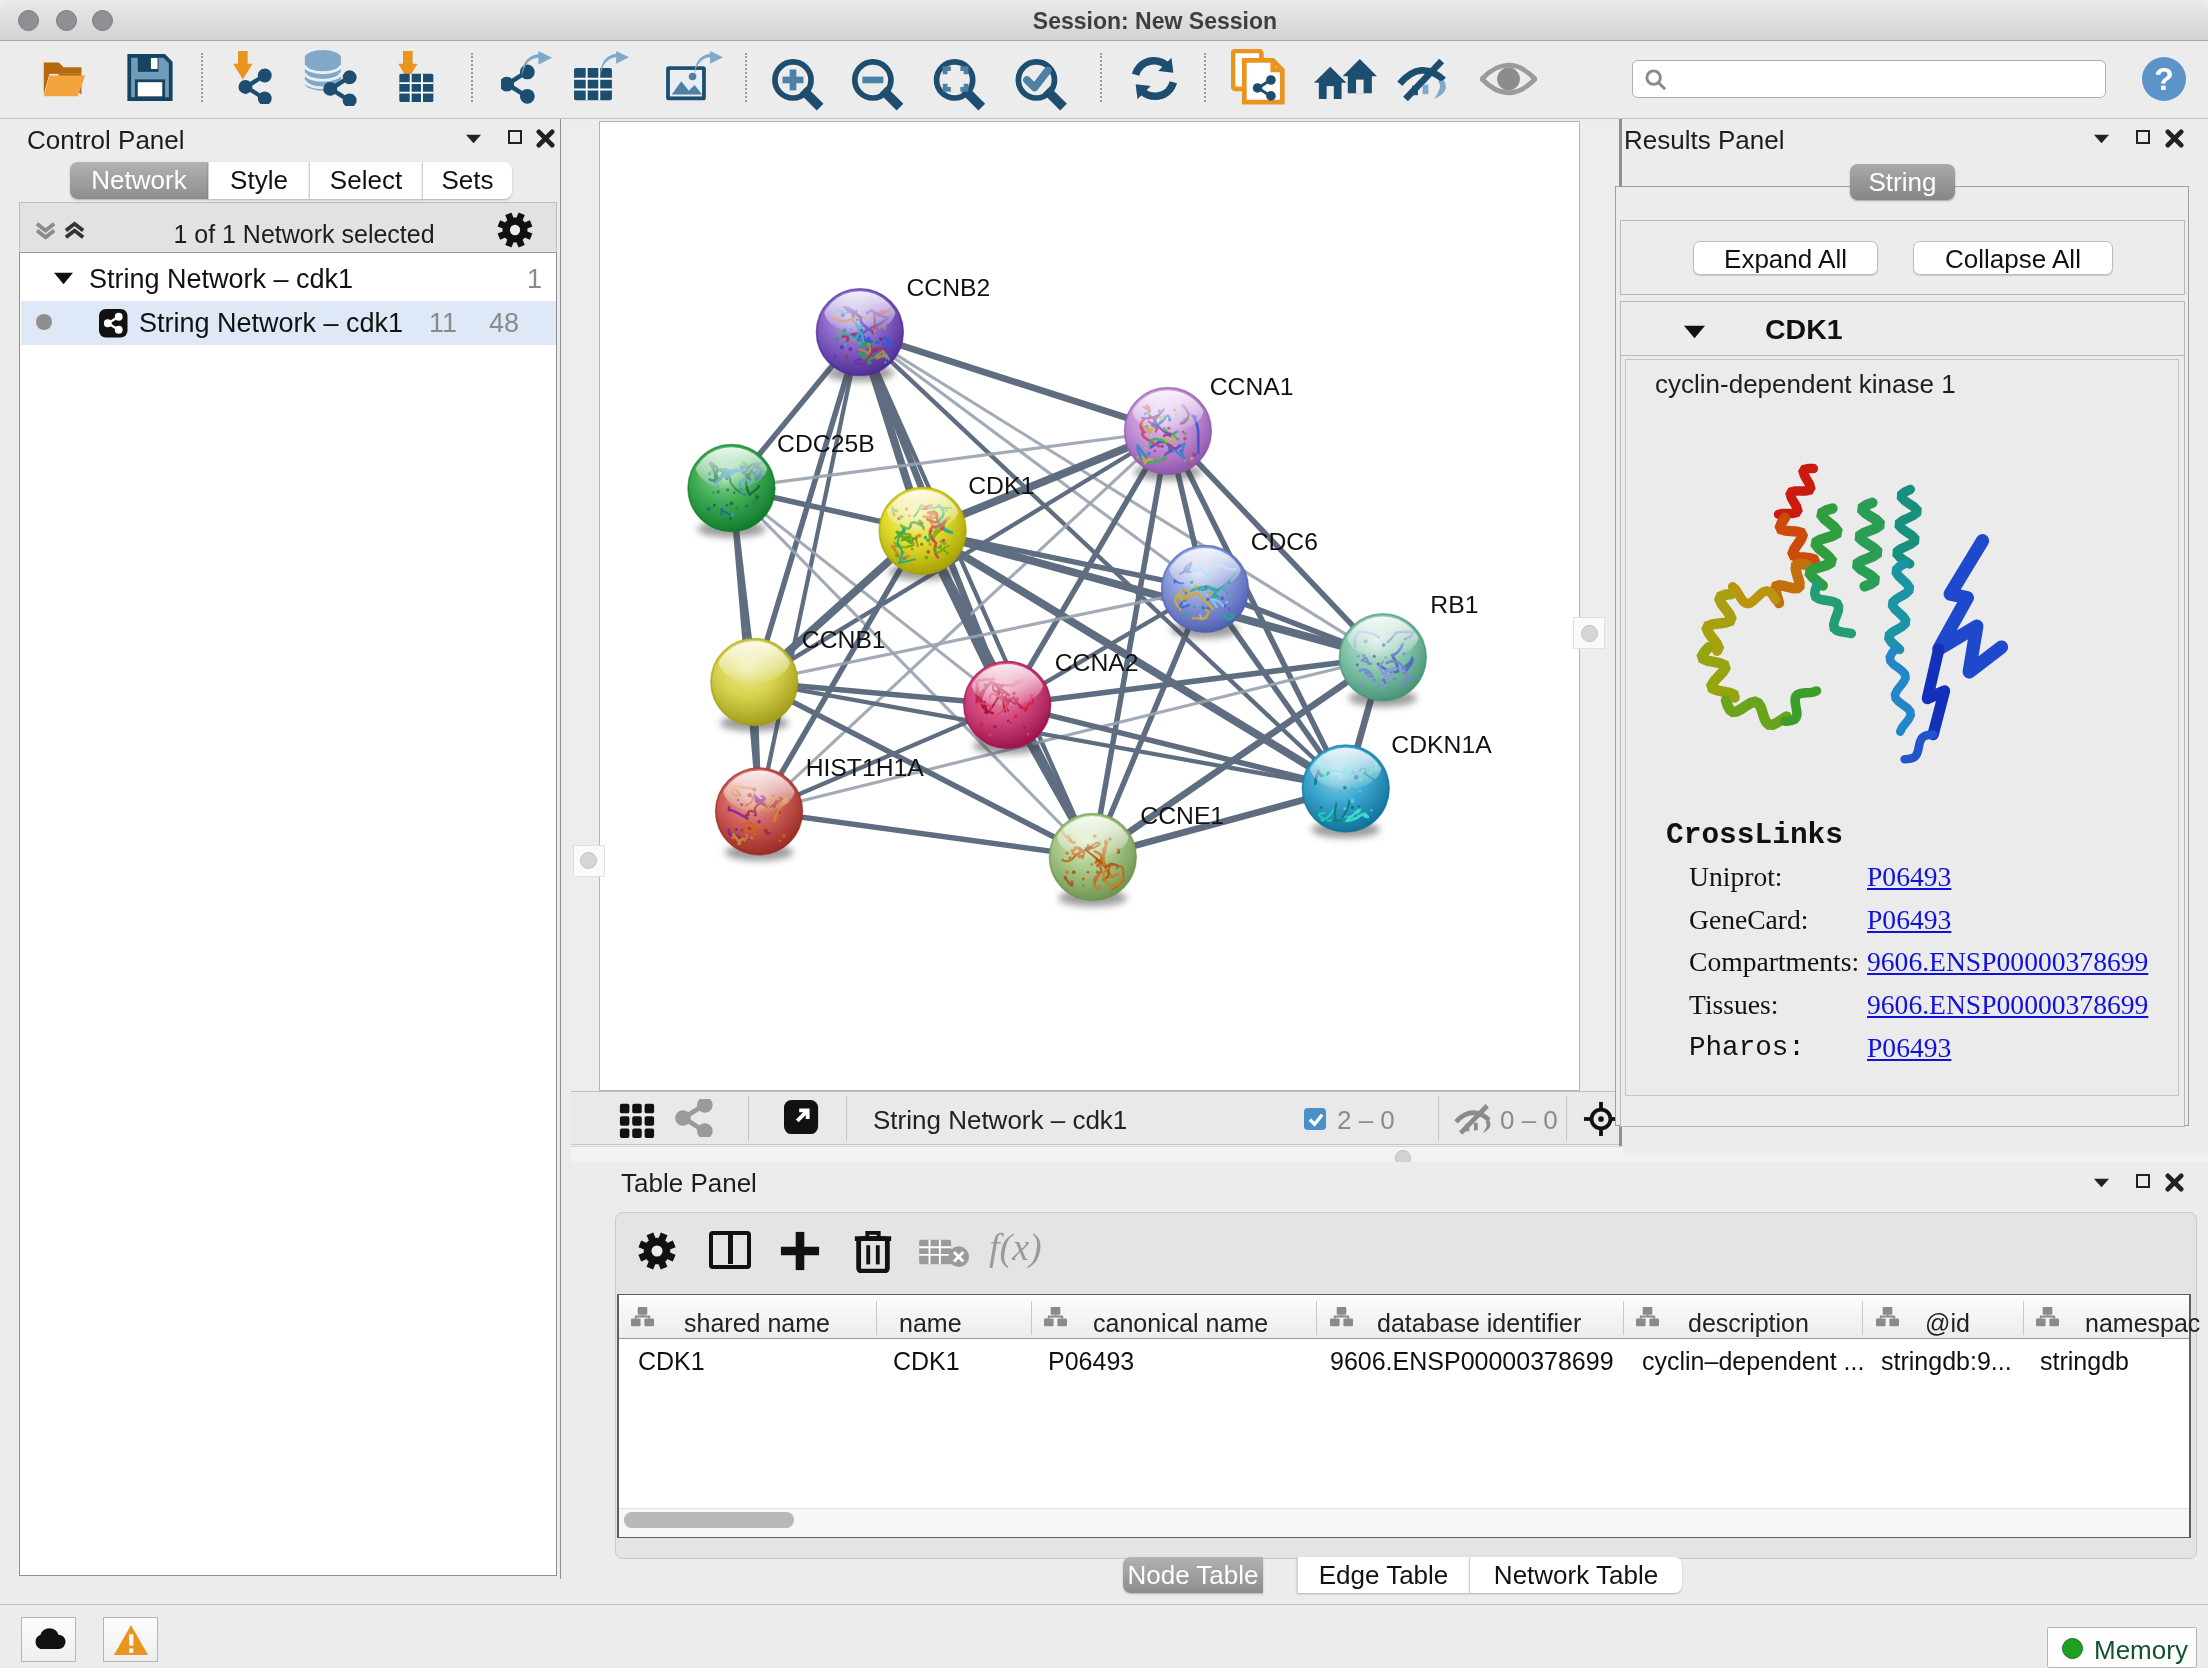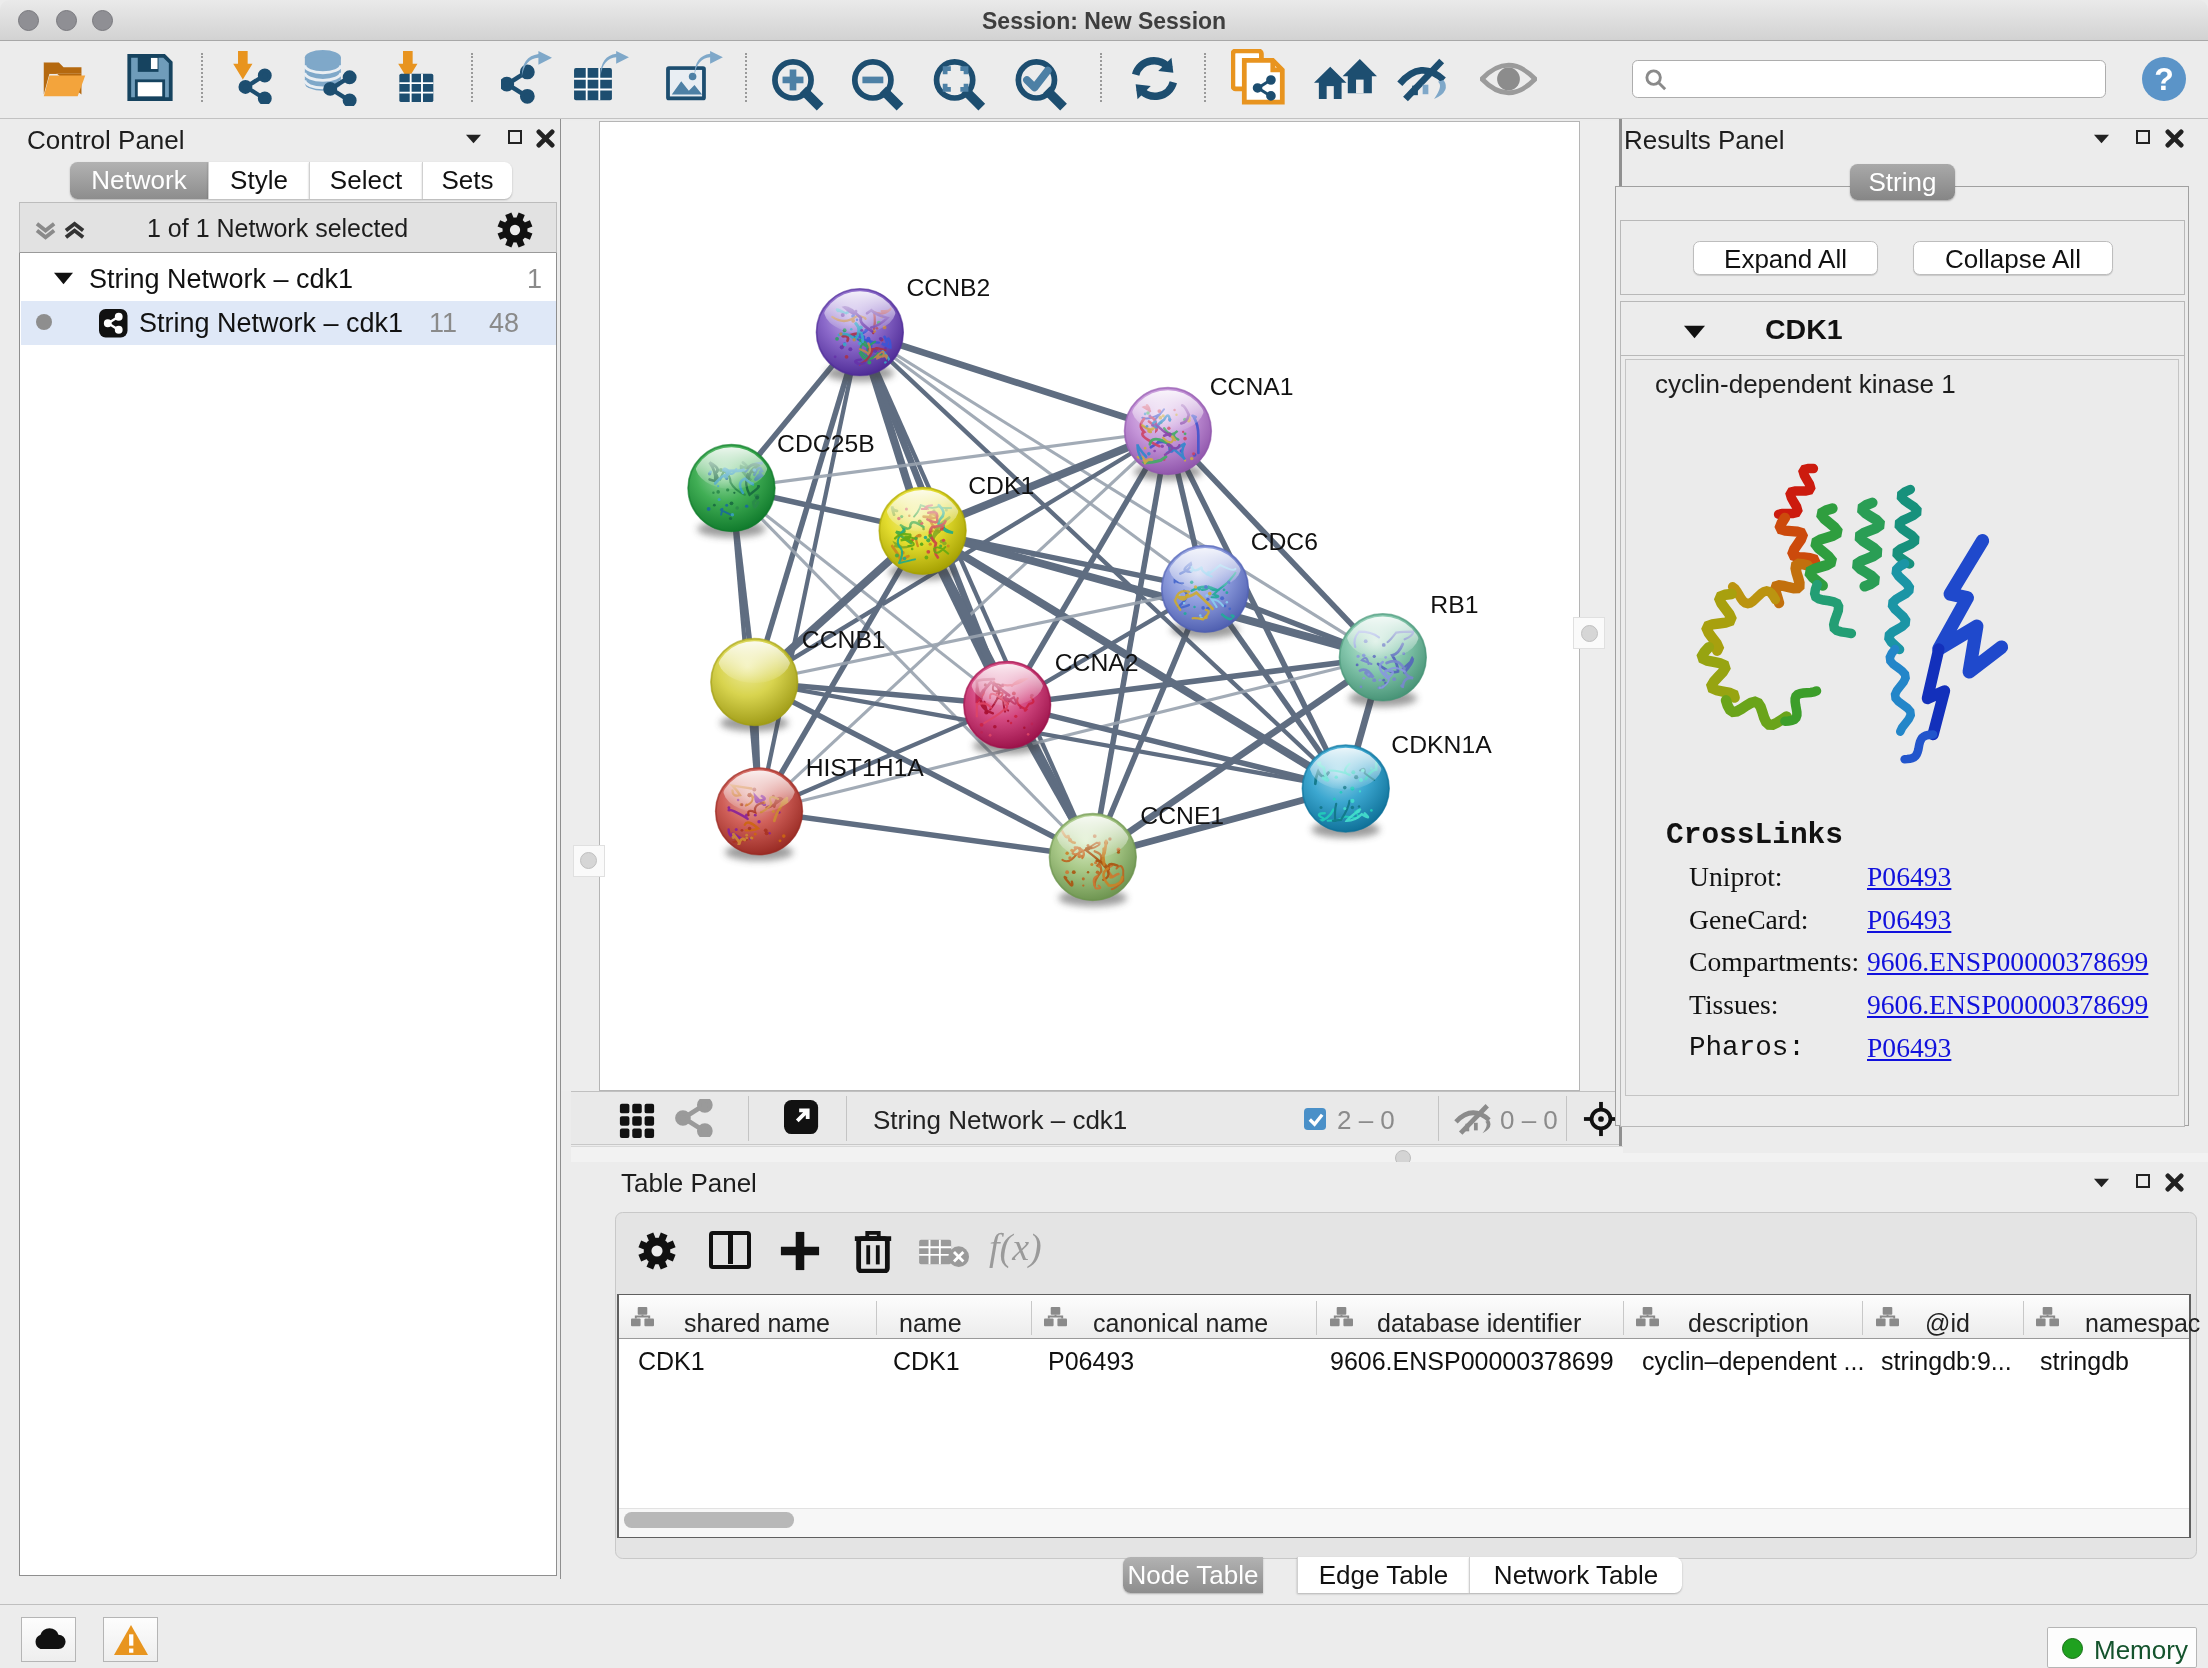--- a/index.html
+++ b/index.html
@@ -1,17 +1,17 @@
 <!DOCTYPE html>
 <html style="font-size:15px"><head><meta charset="utf-8"><style>*{margin:0;padding:0;box-sizing:border-box}body{width:2208px;height:1668px;position:relative;font-family:"Liberation Sans",sans-serif;background:#ececec;overflow:hidden}.abs{position:absolute}</style></head><body>
 <div class="abs" style="left:0;top:0;width:2208px;height:41px;background:linear-gradient(#eaeaea,#d2d2d2);border-bottom:1.9px solid #a8a8a8;border-radius:9.5px 9.5px 0 0"></div>
 <div class="abs" style="left:18px;top:9.5px;width:21px;height:21px;border-radius:50%;background:#8f8f94;border:1px solid #79797e"></div>
 <div class="abs" style="left:56px;top:9.5px;width:21px;height:21px;border-radius:50%;background:#8f8f94;border:1px solid #79797e"></div>
 <div class="abs" style="left:92px;top:9.5px;width:21px;height:21px;border-radius:50%;background:#8f8f94;border:1px solid #79797e"></div>
-<div class="abs" style="left:982px;top:7.6px;width:295px;font-size:23px;font-weight:bold;color:#3e3e3e;text-align:left;white-space:nowrap">Session: New Session</div>
+<div class="abs" style="left:982px;top:7.6px;width:295px;font-size:23px;font-weight:bold;color:#3e3e3e;text-align:right;white-space:nowrap">Session: New Session</div>
 <div class="abs" style="left:0;top:41px;width:2208px;height:78px;background:#ececec;border-bottom:1.9px solid #c2c2c2"></div>
 <svg style="position:absolute;left:40px;top:53px" width="49" height="49" viewBox="0 0 52 52">
     <path d="M4 10 L20 10 L25 15 L44 15 L44 22 L10 22 Z" fill="#b5690f"></path>
     <path d="M4 10 L4 44 L10 22 L44 22 L44 44 Z" fill="#b5690f"></path>
     <path d="M10 24 L48 24 L40 46 L4 46 Z" fill="#f3a43c"></path>
   </svg>
 <svg style="position:absolute;left:126px;top:53px" width="48" height="49" viewBox="0 0 50 52">
     <path d="M3 3 L40 3 L47 10 L47 49 L3 49 Z" fill="#6f9cba"></path>
     <rect x="12" y="3" width="22" height="17" fill="#16435f"></rect>
     <rect x="26" y="5" width="7" height="12" fill="#fff"></rect>
@@ -168,21 +168,21 @@
       <path d="M3 3 L12 10 L21 3"></path>
       <path d="M3 10 L12 17 L21 10"></path>
     </g>
   </svg>
 <svg style="position:absolute;left:63px;top:221px" width="25" height="21" viewBox="0 0 26 22">
     <g fill="none" stroke="#333" stroke-width="4">
       <path d="M3 17 L12 10 L21 17"></path>
       <path d="M3 10 L12 3 L21 10"></path>
     </g>
   </svg>
-<div class="abs" style="left:147px;top:214px;width:314px;font-size:25px;color:#1d1d1d;text-align:left">1 of 1 Network selected</div>
+<div class="abs" style="left:147px;top:220px;width:314px;font-size:25px;color:#1d1d1d;text-align:center">1 of 1 Network selected</div>
 <svg style="position:absolute;left:493px;top:211px" width="44" height="38" viewBox="0 0 46 40">
     <circle cx="23" cy="20" r="13.1" fill="#111"></circle>
     <rect x="-3.5" y="-18.4" width="7.0" height="8.0" fill="#111" transform="translate(23,20) rotate(22.5)"></rect>
     <rect x="-3.5" y="-18.4" width="7.0" height="8.0" fill="#111" transform="translate(23,20) rotate(67.5)"></rect>
     <rect x="-3.5" y="-18.4" width="7.0" height="8.0" fill="#111" transform="translate(23,20) rotate(112.5)"></rect>
     <rect x="-3.5" y="-18.4" width="7.0" height="8.0" fill="#111" transform="translate(23,20) rotate(157.5)"></rect>
     <rect x="-3.5" y="-18.4" width="7.0" height="8.0" fill="#111" transform="translate(23,20) rotate(202.5)"></rect>
     <rect x="-3.5" y="-18.4" width="7.0" height="8.0" fill="#111" transform="translate(23,20) rotate(247.5)"></rect>
     <rect x="-3.5" y="-18.4" width="7.0" height="8.0" fill="#111" transform="translate(23,20) rotate(292.5)"></rect>
     <rect x="-3.5" y="-18.4" width="7.0" height="8.0" fill="#111" transform="translate(23,20) rotate(337.5)"></rect>

